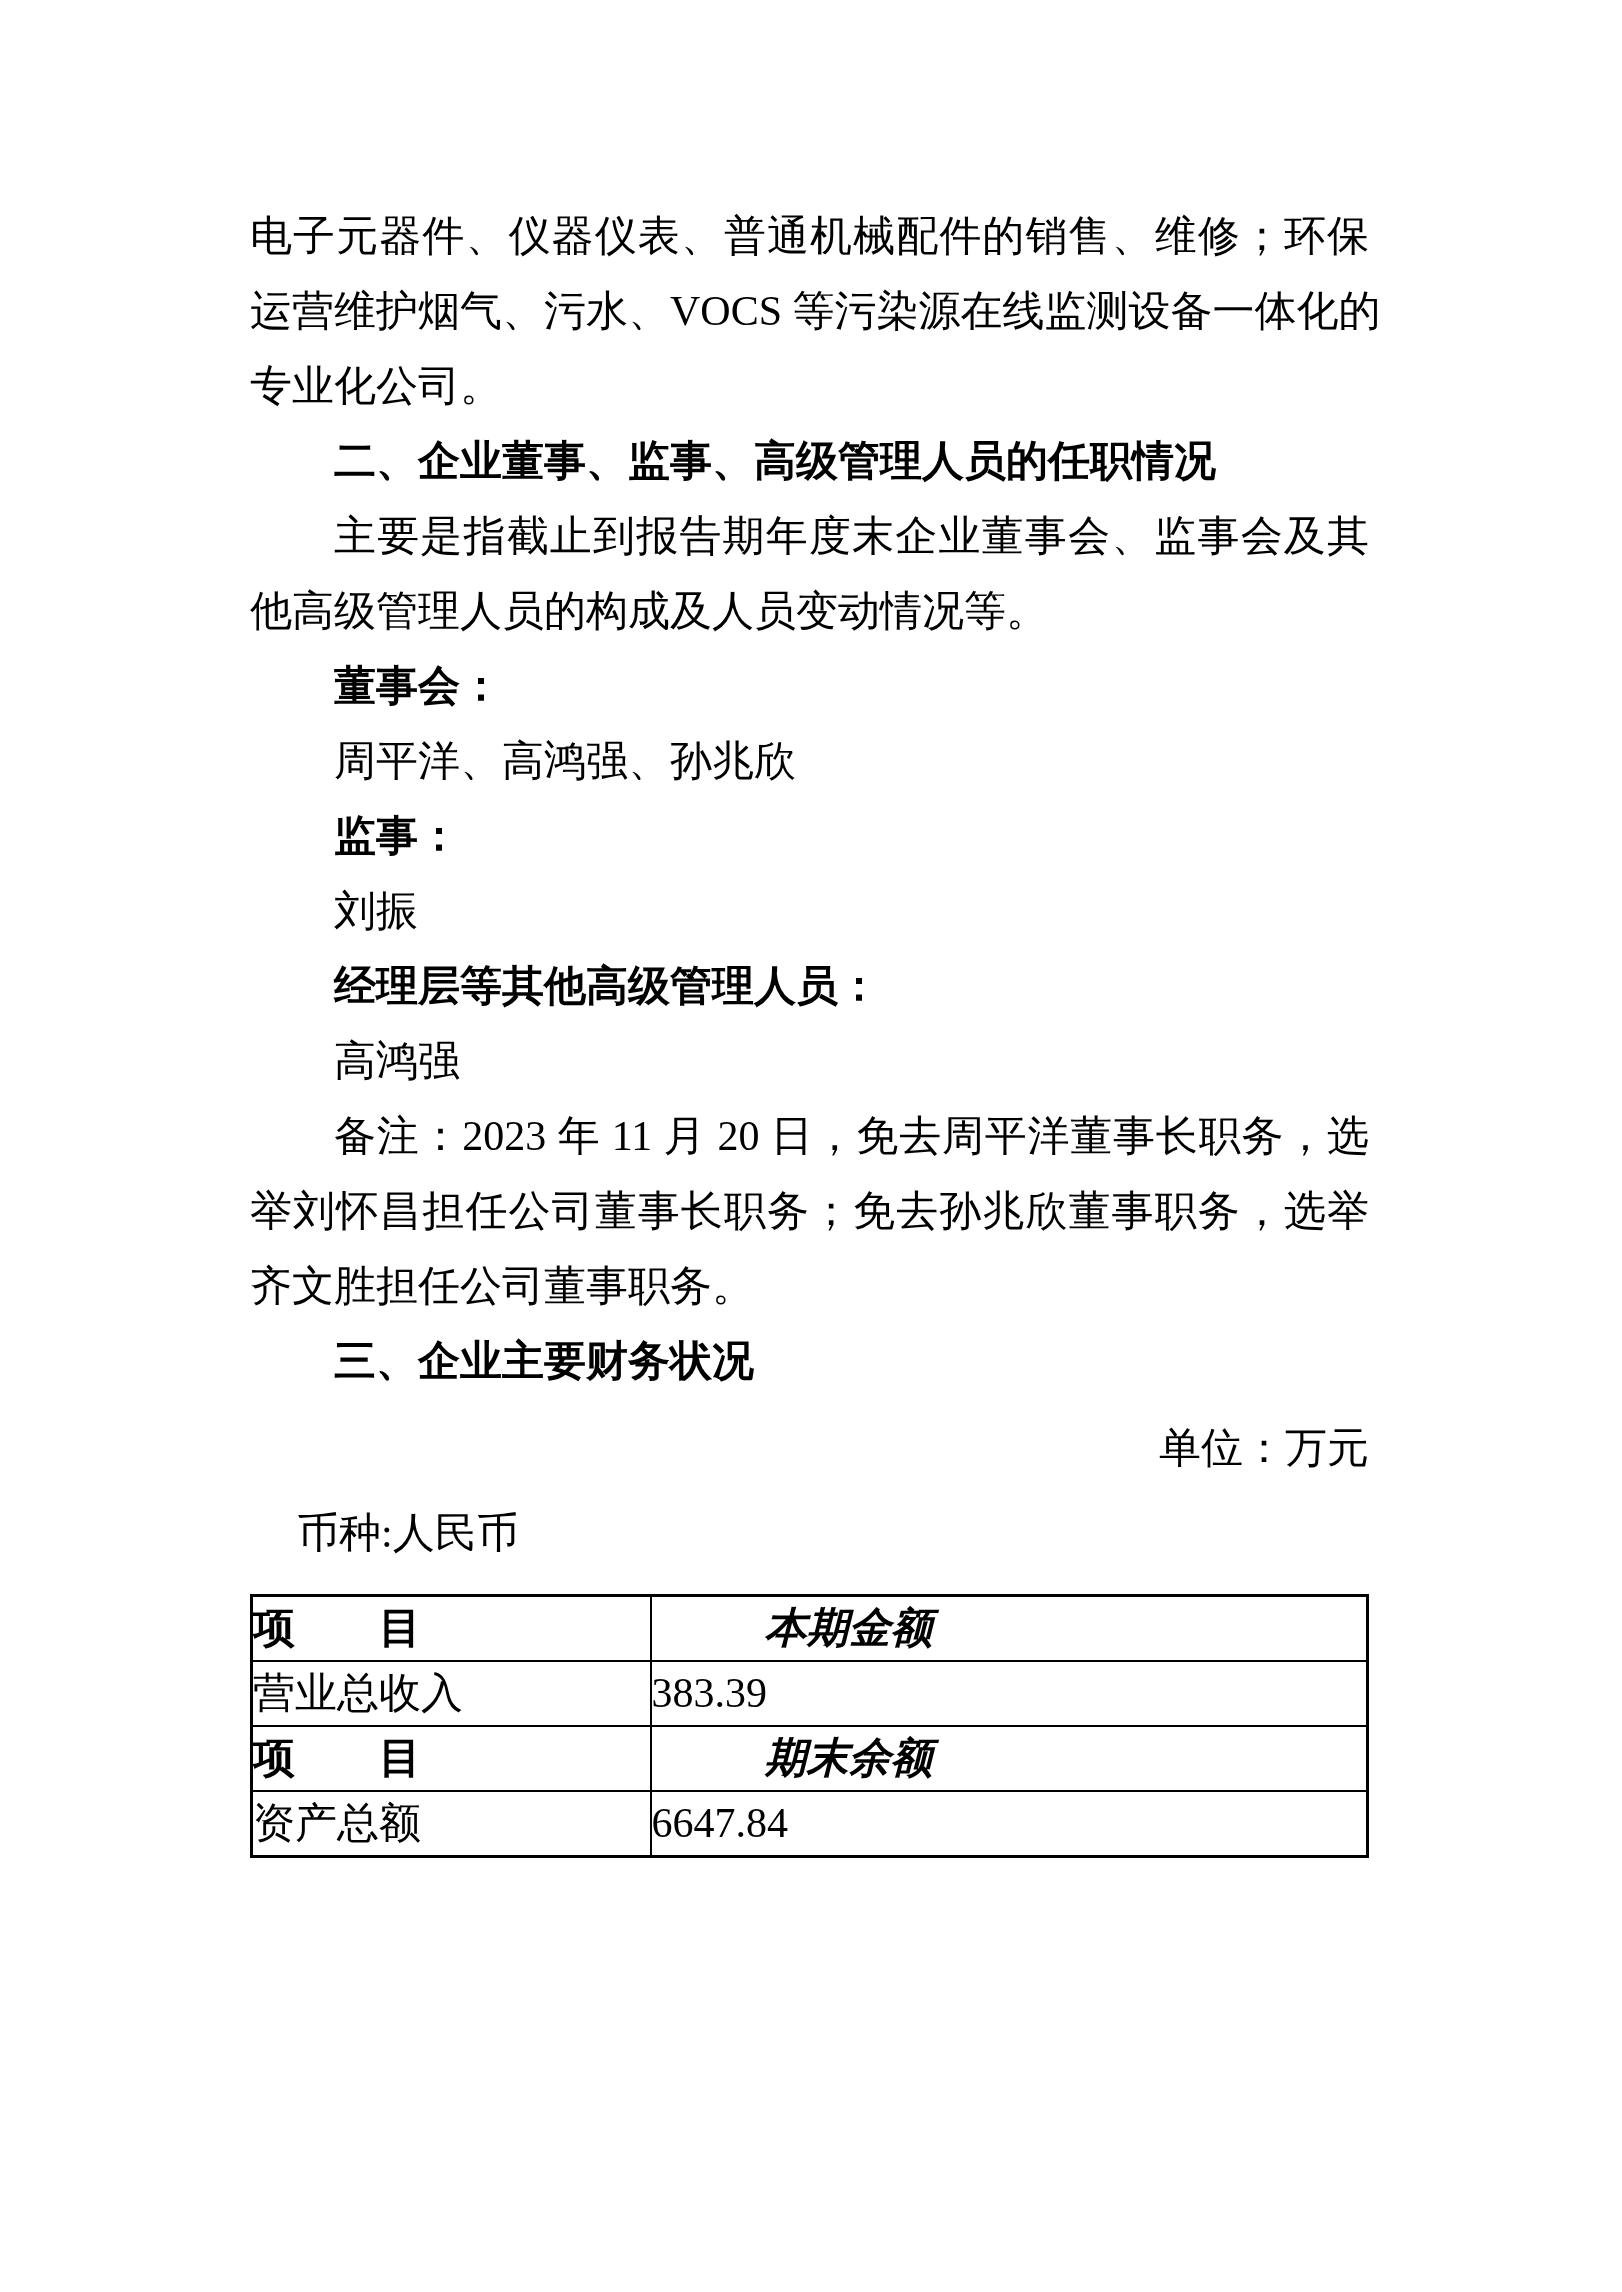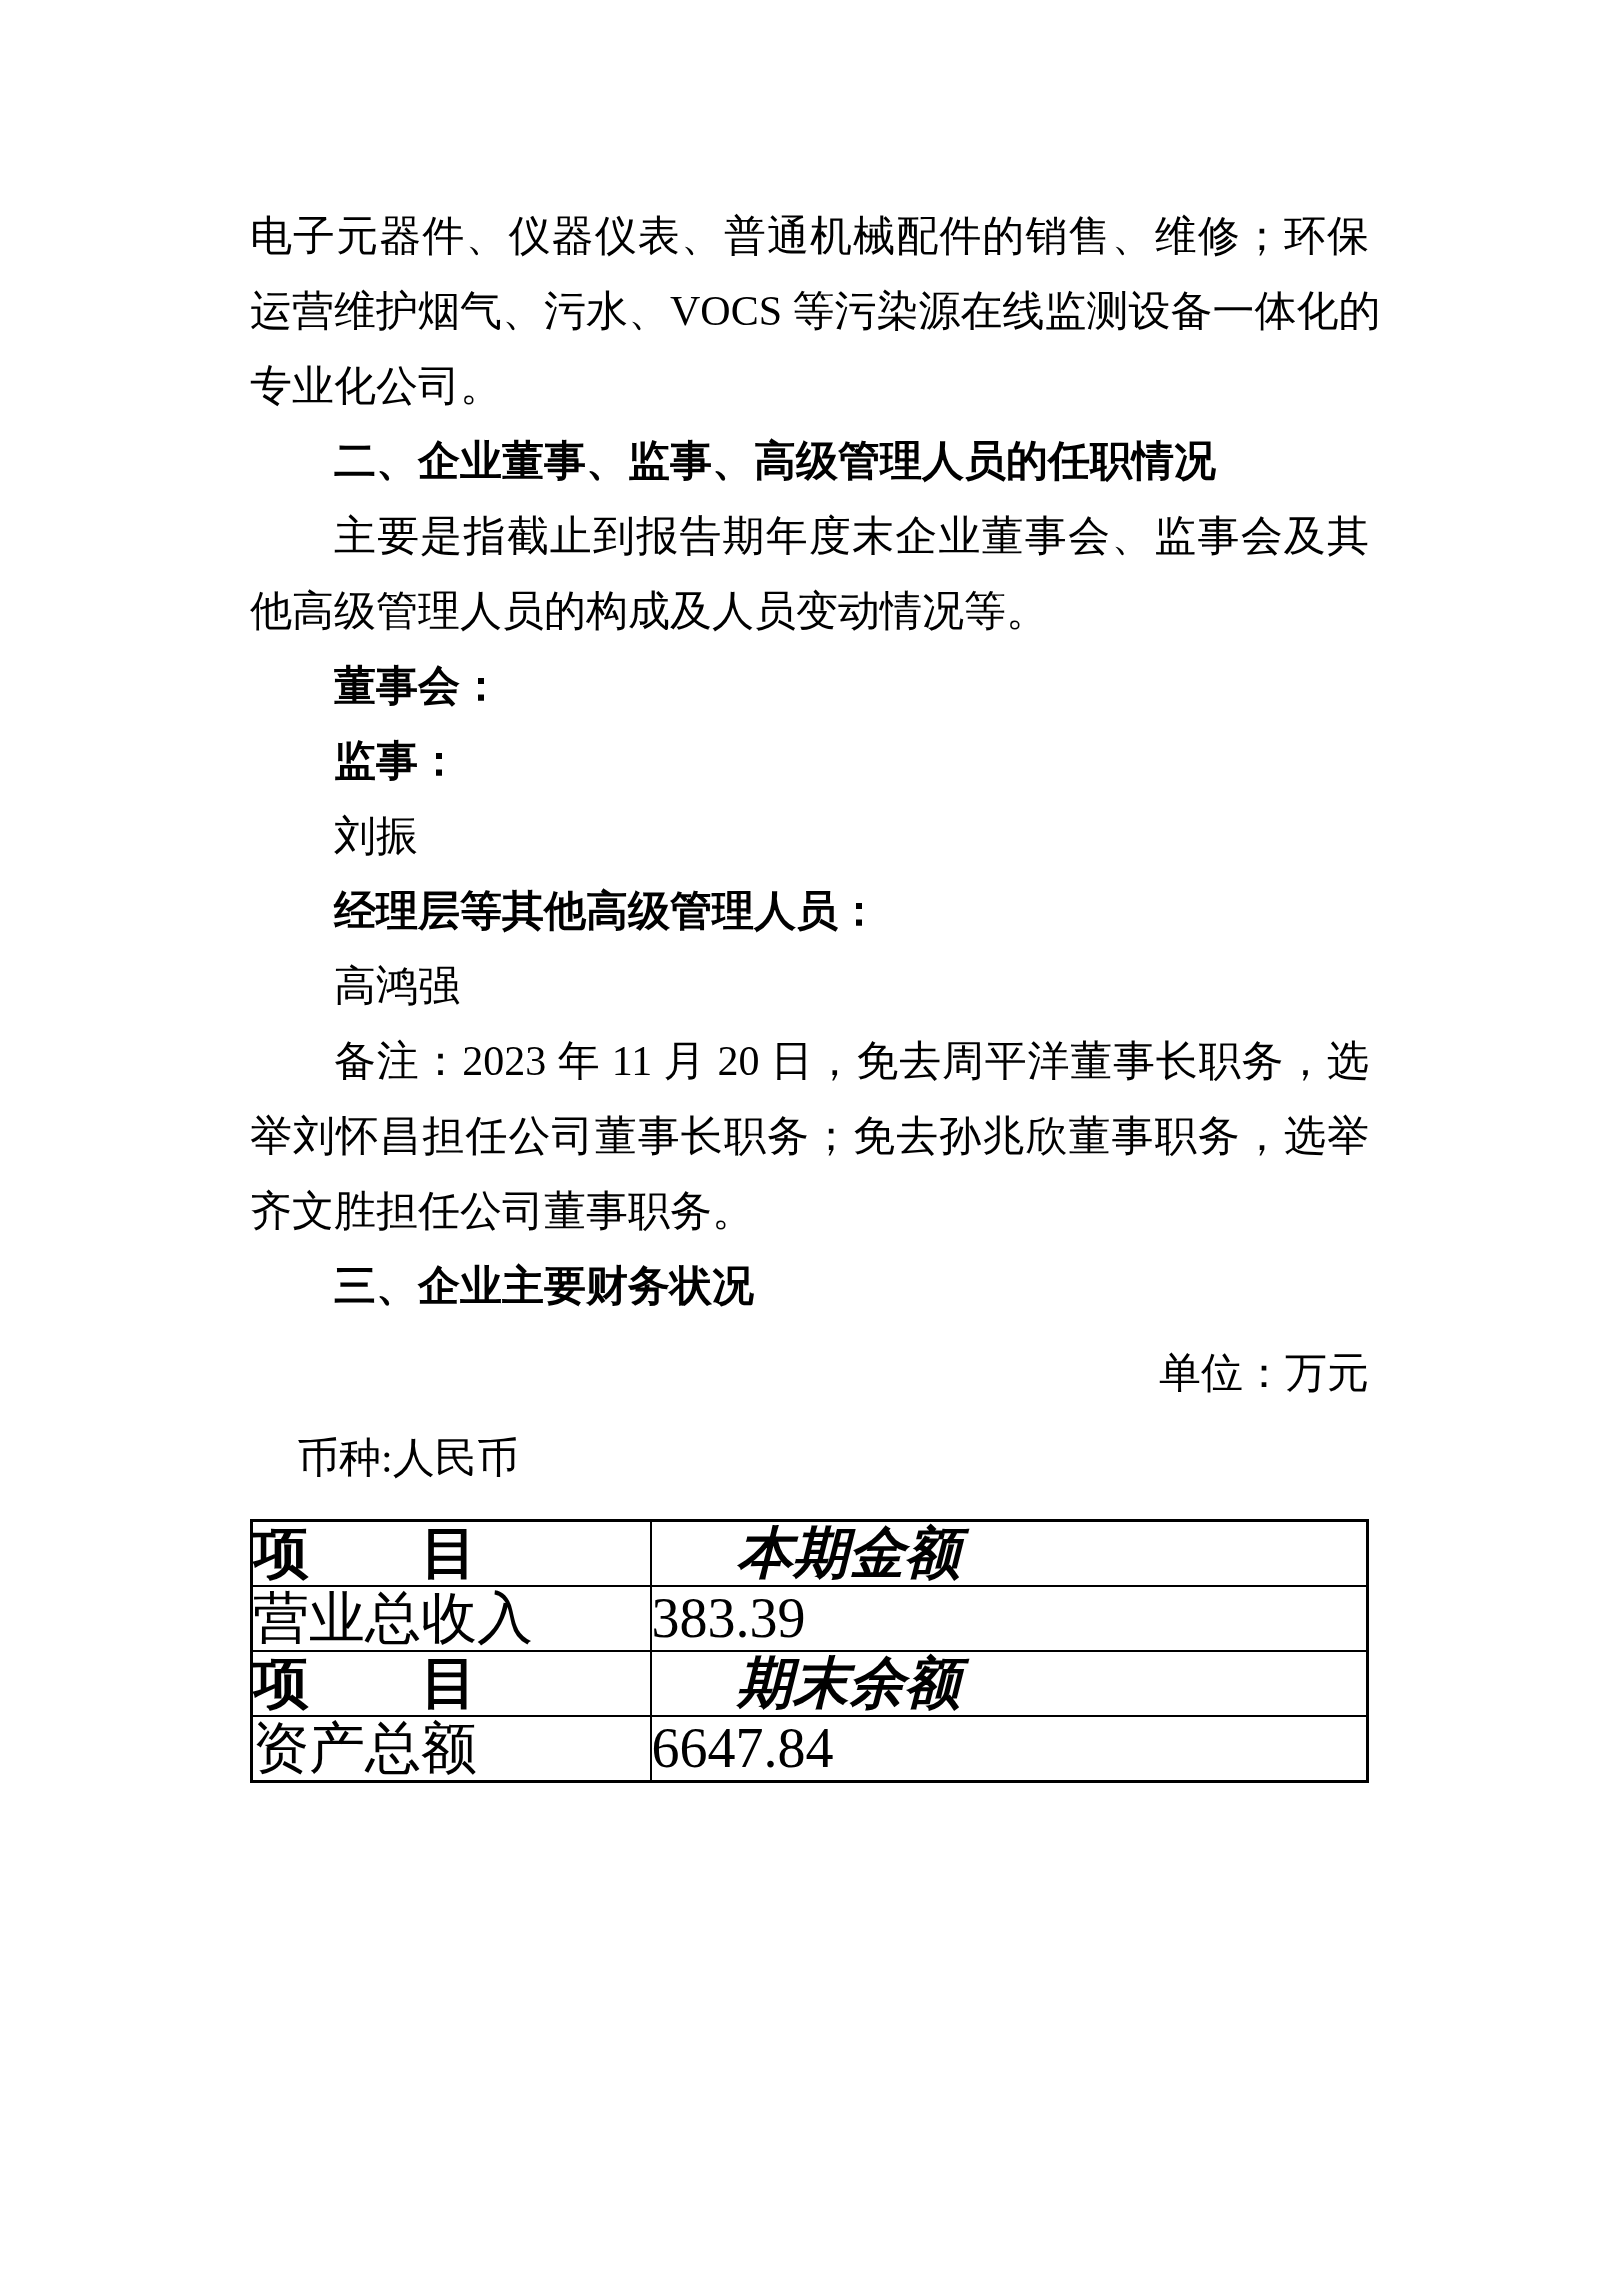--- a/index.html
+++ b/index.html
@@ -45,21 +45,21 @@
     border-collapse: collapse;
     table-layout: fixed;
   }
   table.fin, table.fin th, table.fin td {
     border: 2.9px solid #000000;
   }
   table.fin { border-width: 3.9px; }
   table.fin th, table.fin td {
     height: 63px;
     padding: 0;
-    font-size: 56px;
+    font-size: 42px;
     line-height: 63px;
     vertical-align: middle;
     white-space: nowrap;
     overflow: hidden;
   }
   .col-item  { width: 399px; }
   table.fin th { font-weight: bold; text-align: left; }
   table.fin td { font-weight: normal; text-align: left; }
   .cell-item { padding-left: 75px; }
   .cell-head-inner  { display: block; width: 394px; text-align: center; font-style: italic; }
@@ -74,20 +74,21 @@
     <div class="line j">电子元器件、仪器仪表、普通机械配件的销售、维修；环保</div>
     <div class="line j">运营维护烟气、污水、VOCS 等污染源在线监测设备一体化的</div>
     <div class="line">专业化公司。</div>
 
     <div class="line indent bold">二、企业董事、监事、高级管理人员的任职情况</div>
 
     <div class="line indent j">主要是指截止到报告期年度末企业董事会、监事会及其</div>
     <div class="line">他高级管理人员的构成及人员变动情况等。</div>
 
     <div class="line indent bold">董事会：</div>
+    <div class="line indent">周平洋、高鸿强、孙兆欣</div>
 
     <div class="line indent bold">监事：</div>
     <div class="line indent">刘振</div>
 
     <div class="line indent bold">经理层等其他高级管理人员：</div>
     <div class="line indent">高鸿强</div>
 
     <div class="line indent j">备注：2023 年 11 月 20 日，免去周平洋董事长职务，选</div>
     <div class="line j">举刘怀昌担任公司董事长职务；免去孙兆欣董事职务，选举</div>
     <div class="line">齐文胜担任公司董事职务。</div>

